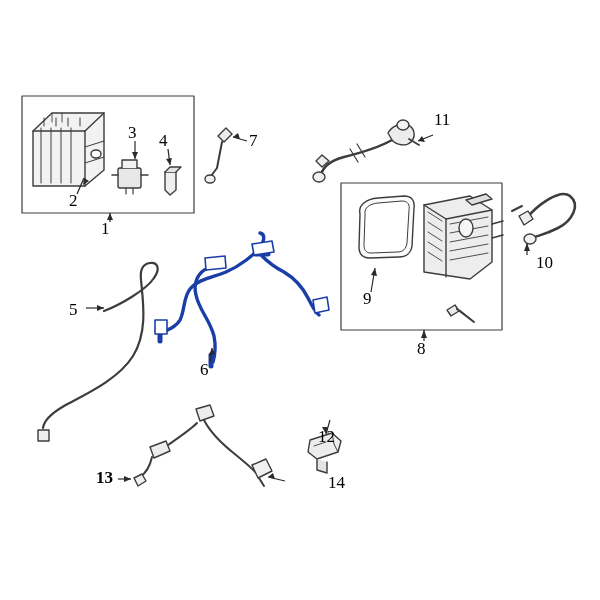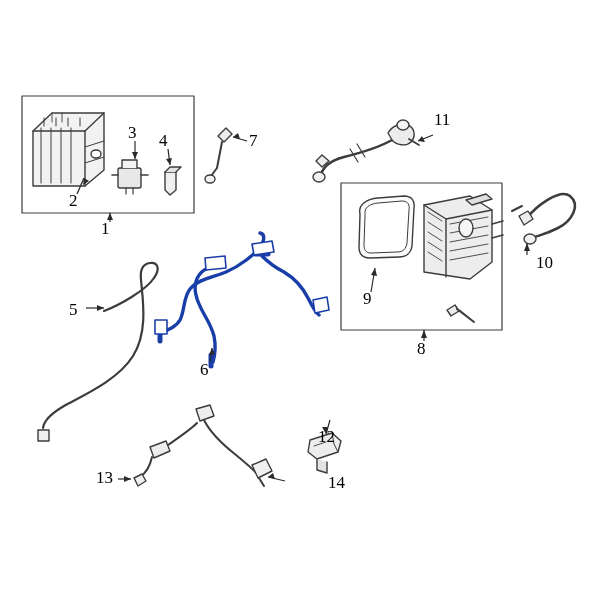--- a/index.html
+++ b/index.html
@@ -197,16 +197,16 @@
   <div class="callout-label" style="left:128px; top:124px;">3</div>
   <div class="callout-label" style="left:159px; top:132px;">4</div>
   <div class="callout-label" style="left:69px;  top:301px;">5</div>
   <div class="callout-label" style="left:200px; top:361px;">6</div>
   <div class="callout-label" style="left:249px; top:132px;">7</div>
   <div class="callout-label" style="left:417px; top:340px;">8</div>
   <div class="callout-label" style="left:363px; top:290px;">9</div>
   <div class="callout-label" style="left:536px; top:254px;">10</div>
   <div class="callout-label" style="left:434px; top:111px;">11</div>
   <div class="callout-label" style="left:318px; top:392px;margin-top:36px;">12</div>
-  <div class="callout-label" style="left:96px;  top:469px;">13</div>
+  <div class="callout-label" style="left:96px;  top:469px;font-weight:bold;">13</div>
   <div class="callout-label" style="left:284px; top:474px;margin-left:44px;">14</div>
 
 </div>
 
 </body></html>

